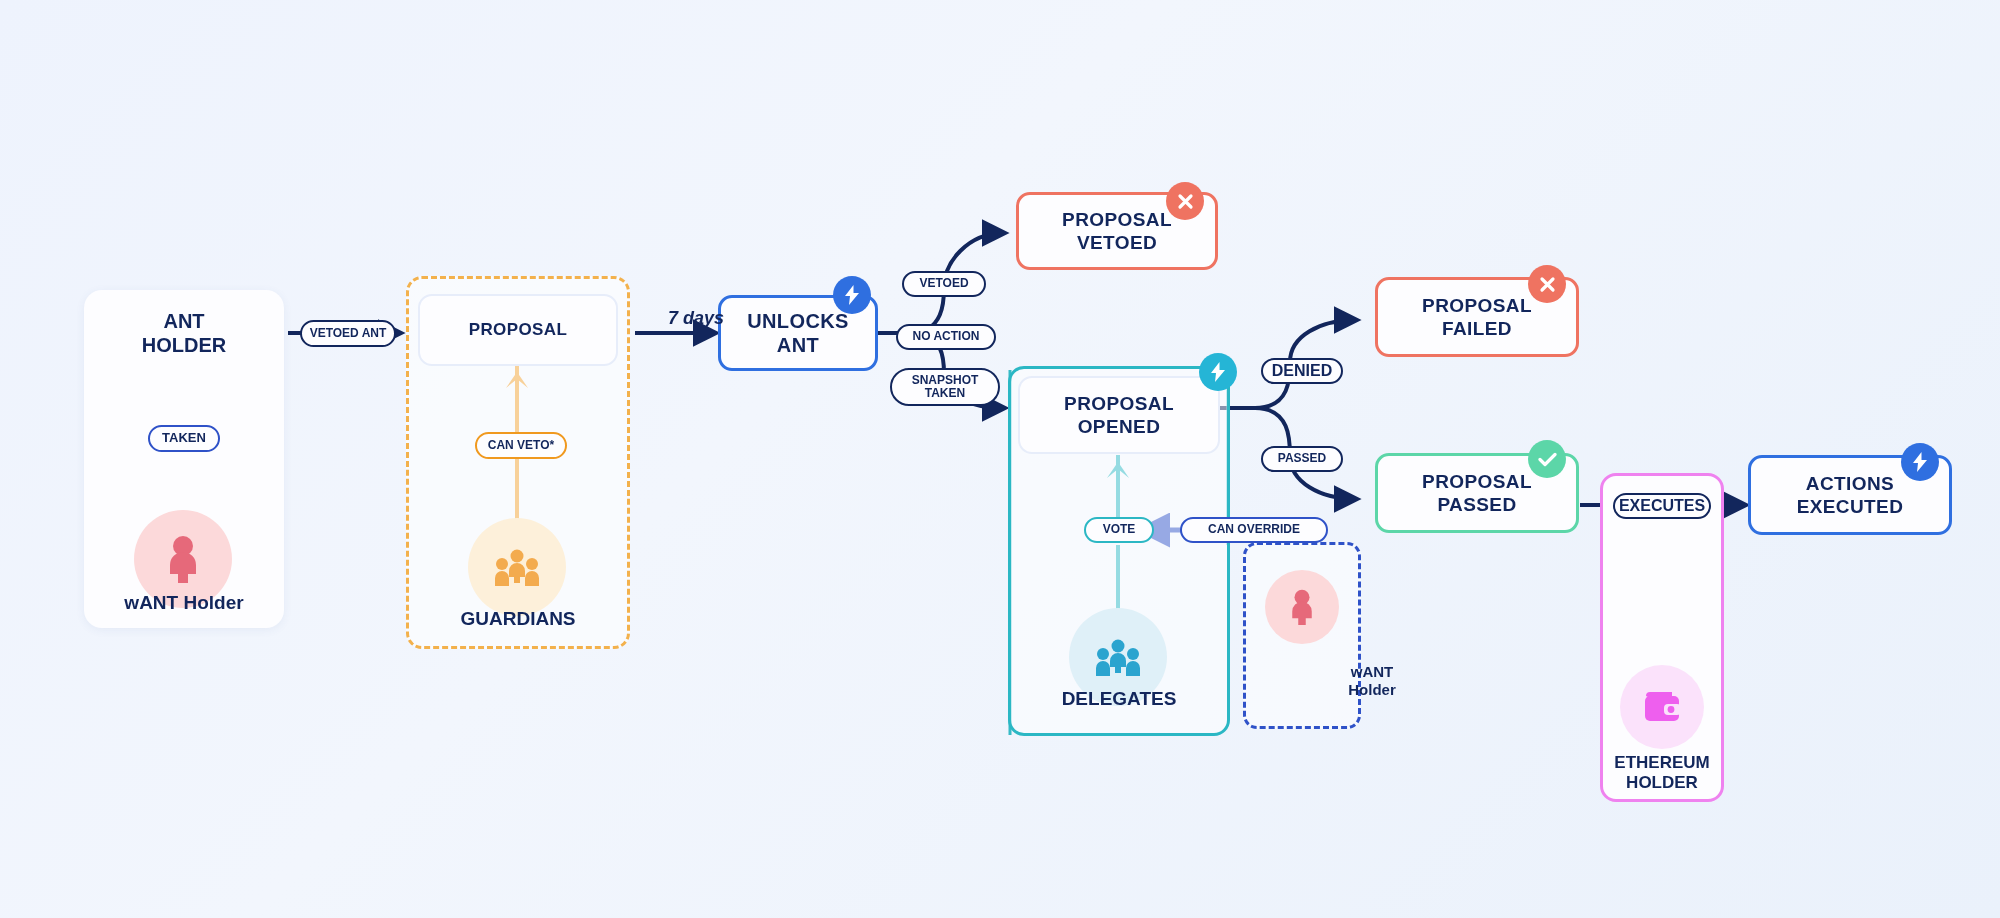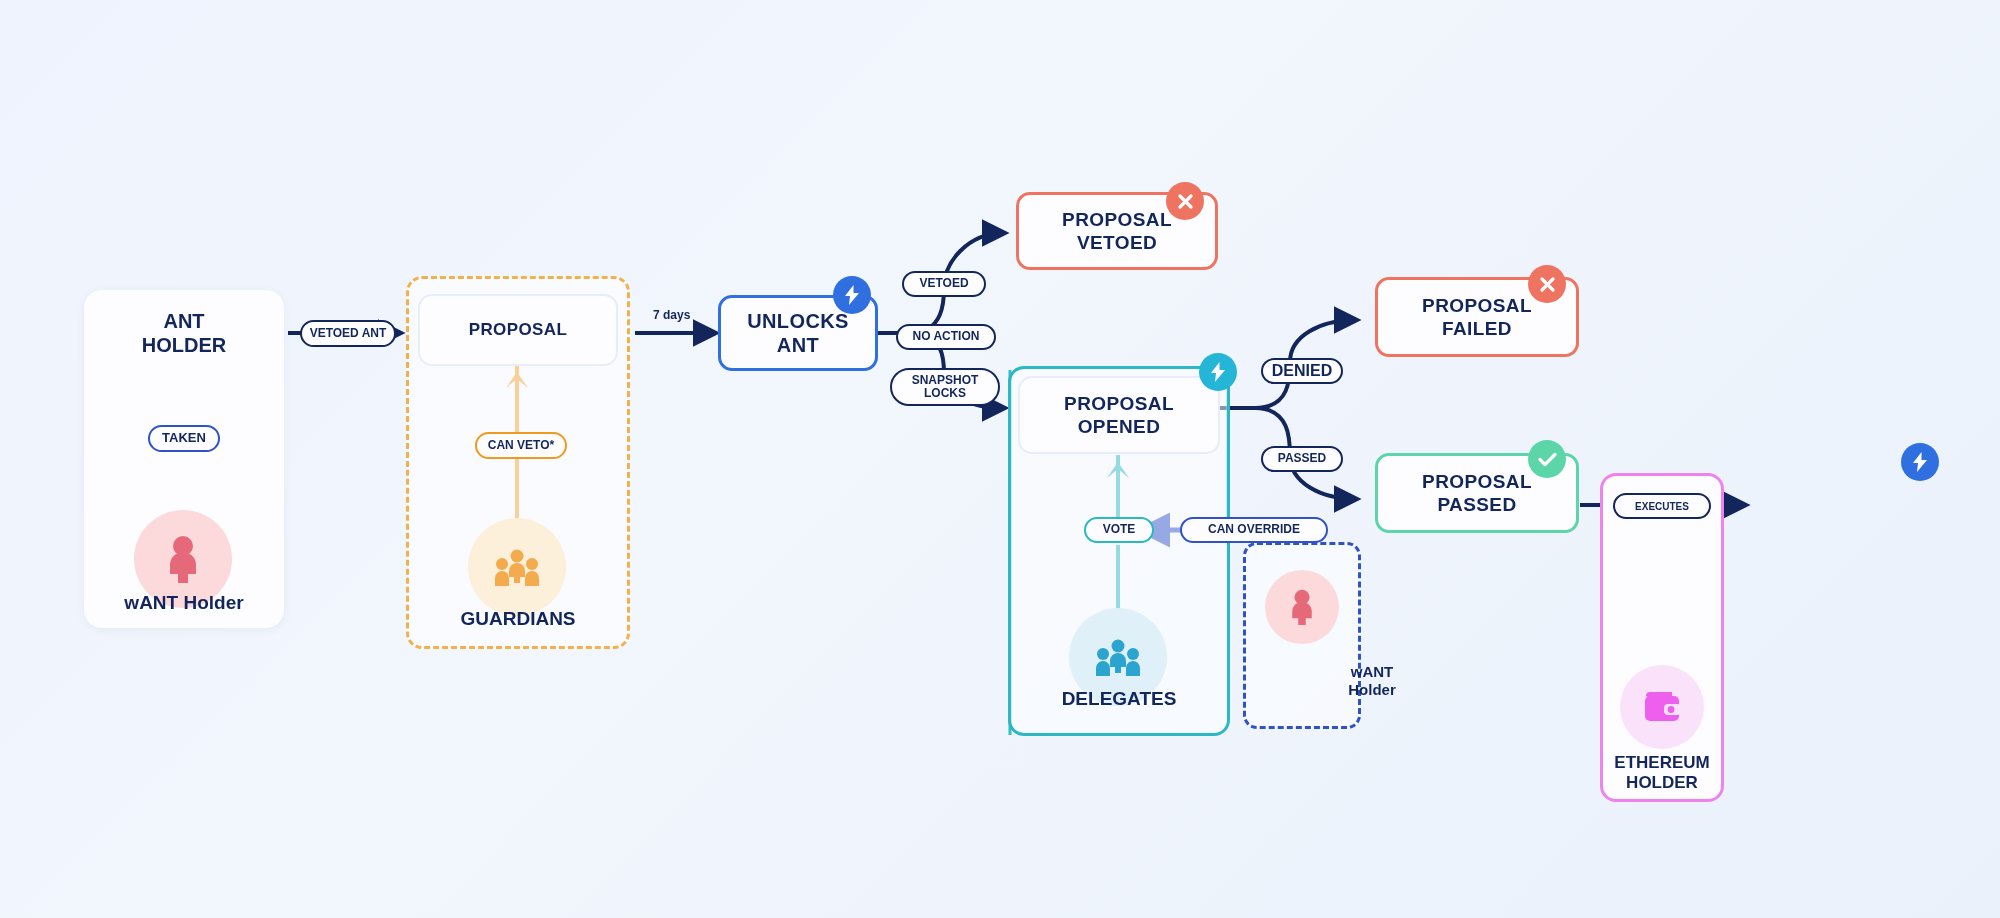--- a/index.html
+++ b/index.html
@@ -167,36 +167,36 @@
       <circle cx="24" cy="9" r="6.5" fill="#f3ab4e"></circle>
       <path d="M16 24 a8 8 0 0 1 16 0 v6 h-5 v6 h-6 v-6 h-5 z" fill="#f3ab4e"></path>
       <circle cx="9" cy="17" r="6" fill="#f3ab4e"></circle>
       <path d="M2 31 a7 7 0 0 1 14 0 v8 h-14 z" fill="#f3ab4e"></path>
       <circle cx="39" cy="17" r="6" fill="#f3ab4e"></circle>
       <path d="M32 31 a7 7 0 0 1 14 0 v8 h-14 z" fill="#f3ab4e"></path>
     </svg>
   </div>
   <div class="cap" style="left:418px;top:608px;width:200px;font-size:19px;">GUARDIANS</div>
 
-  <div class="plain-lbl" style="left:653px;top:308px;font-size:12px;">7 days</div>
+  <div class="plain-lbl" style="left:668px;top:308px;font-size:18px;font-style:italic;">7 days</div>
 
   <div class="node b-blue" style="left:718px;top:295px;width:160px;height:76px;font-size:20px;">
     <span class="lbl" style="white-space:pre-line;">UNLOCKS
 ANT</span>
   </div>
   <div class="badge bg-bluebolt" style="left:833px;top:276px;">
     <svg width="18" height="20" viewBox="0 0 18 20">
         <path d="M10.5 0 L2 11 h5 l-1 9 L16 8 h-5.5 z" fill="#fff"></path>
       </svg>
   </div>
 
   <div class="pill p-navy" style="left:902px;top:271px;width:84px;height:26px;font-size:12px;">VETOED</div>
   <div class="pill p-navy" style="left:896px;top:324px;width:100px;height:26px;font-size:12px;">NO ACTION</div>
   <div class="pill p-navy" style="left:890px;top:368px;width:110px;height:38px;font-size:12px;white-space:pre-line;">SNAPSHOT
-LOCKS</div>
+TAKEN</div>
 
   <div class="node b-red" style="left:1016px;top:192px;width:202px;height:78px;font-size:19px;">
     <span class="lbl" style="white-space:pre-line;">PROPOSAL
 VETOED</span>
   </div>
   <div class="badge bg-redx" style="left:1166px;top:182px;">
     <svg width="17" height="17" viewBox="0 0 17 17">
       <path d="M3 3 L14 14 M14 3 L3 14" stroke="#fff" stroke-width="3.2" stroke-linecap="round"></path>
     </svg>
   </div>
@@ -256,31 +256,35 @@
     <span class="lbl" style="white-space:pre-line;">PROPOSAL
 PASSED</span>
   </div>
   <div class="badge bg-greenck" style="left:1528px;top:440px;">
     <svg width="19" height="15" viewBox="0 0 19 15">
       <path d="M2 7.5 L7 12.5 L17 2.5" stroke="#fff" stroke-width="3.2" fill="none" stroke-linecap="round" stroke-linejoin="round"></path>
     </svg>
   </div>
 
   <div class="b-pink" style="position:absolute;left:1600px;top:473px;width:124px;height:329px;border-radius:16px;background:#fdfdff;"></div>
-  <div class="pill p-navy" style="left:1613px;top:493px;width:98px;height:26px;font-size:10px;">EXECUTES</div>
+  <div class="pill p-navy" style="left:1613px;top:493px;width:98px;height:26px;font-size:16px;">EXECUTES</div>
   <div class="avatar av-mag" style="left:1620px;top:665px;width:84px;height:84px;">
     <svg width="40" height="34" viewBox="0 0 40 34">
       <path d="M4 6 a4 4 0 0 1 4-4 h22 v5 h-24 z" fill="#ee5fee"></path>
       <rect x="3" y="6" width="34" height="25" rx="5" fill="#ee5fee"></rect>
       <rect x="22" y="14" width="17" height="11" rx="4" fill="#fbe2fb"></rect>
       <circle cx="29" cy="19.5" r="3.4" fill="#ee5fee"></circle>
     </svg>
   </div>
   <div class="cap" style="left:1600px;top:753px;width:124px;font-size:17px;">ETHEREUM
 HOLDER</div>
 
+  <div class="node b-blue" style="left:1748px;top:455px;width:204px;height:80px;font-size:19px;">
+    <span class="lbl" style="white-space:pre-line;">ACTIONS
+EXECUTED</span>
+  </div>
   <div class="badge bg-bluebolt" style="left:1901px;top:443px;">
     <svg width="18" height="20" viewBox="0 0 18 20">
         <path d="M10.5 0 L2 11 h5 l-1 9 L16 8 h-5.5 z" fill="#fff"></path>
       </svg>
   </div>
 
 </div>
 
 </body></html>

